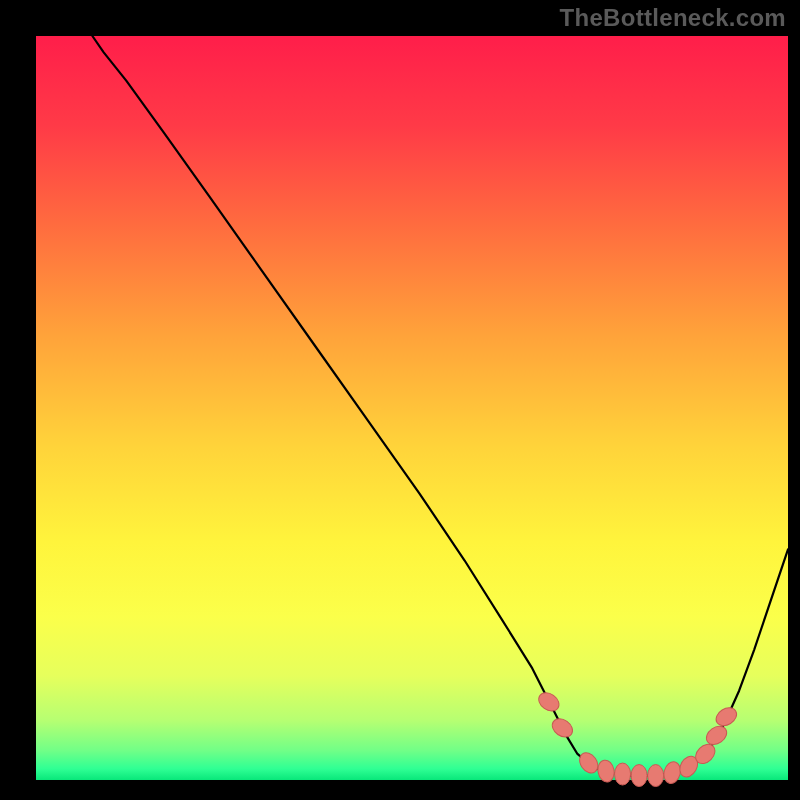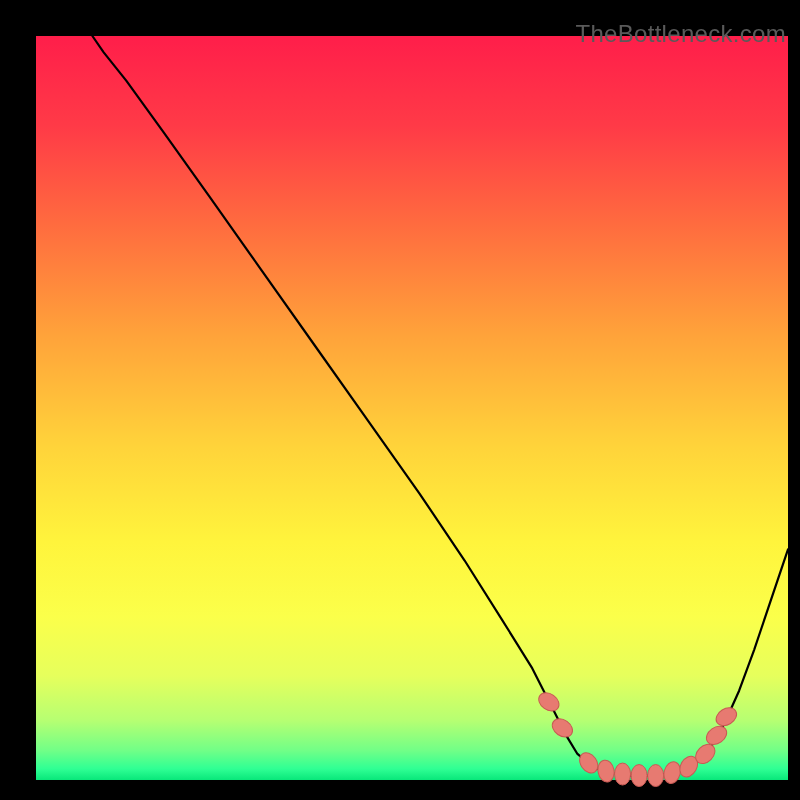--- a/index.html
+++ b/index.html
@@ -12,25 +12,25 @@
     font-family: Arial, Helvetica, sans-serif;
   }
   .frame {
     position: relative;
     width: 800px;
     height: 800px;
     background: #000;
   }
   .watermark {
     position: absolute;
-    top: 20px;
+    top: 4px;
     right: 14px;
     color: #5a5a5a;
     font-size: 24px;
-    font-weight: 400;
+    font-weight: 700;
     letter-spacing: 0.3px;
     z-index: 20;
   }
   svg {
     position: absolute;
     top: 0;
     left: 0;
   }
 </style>
 </head>

